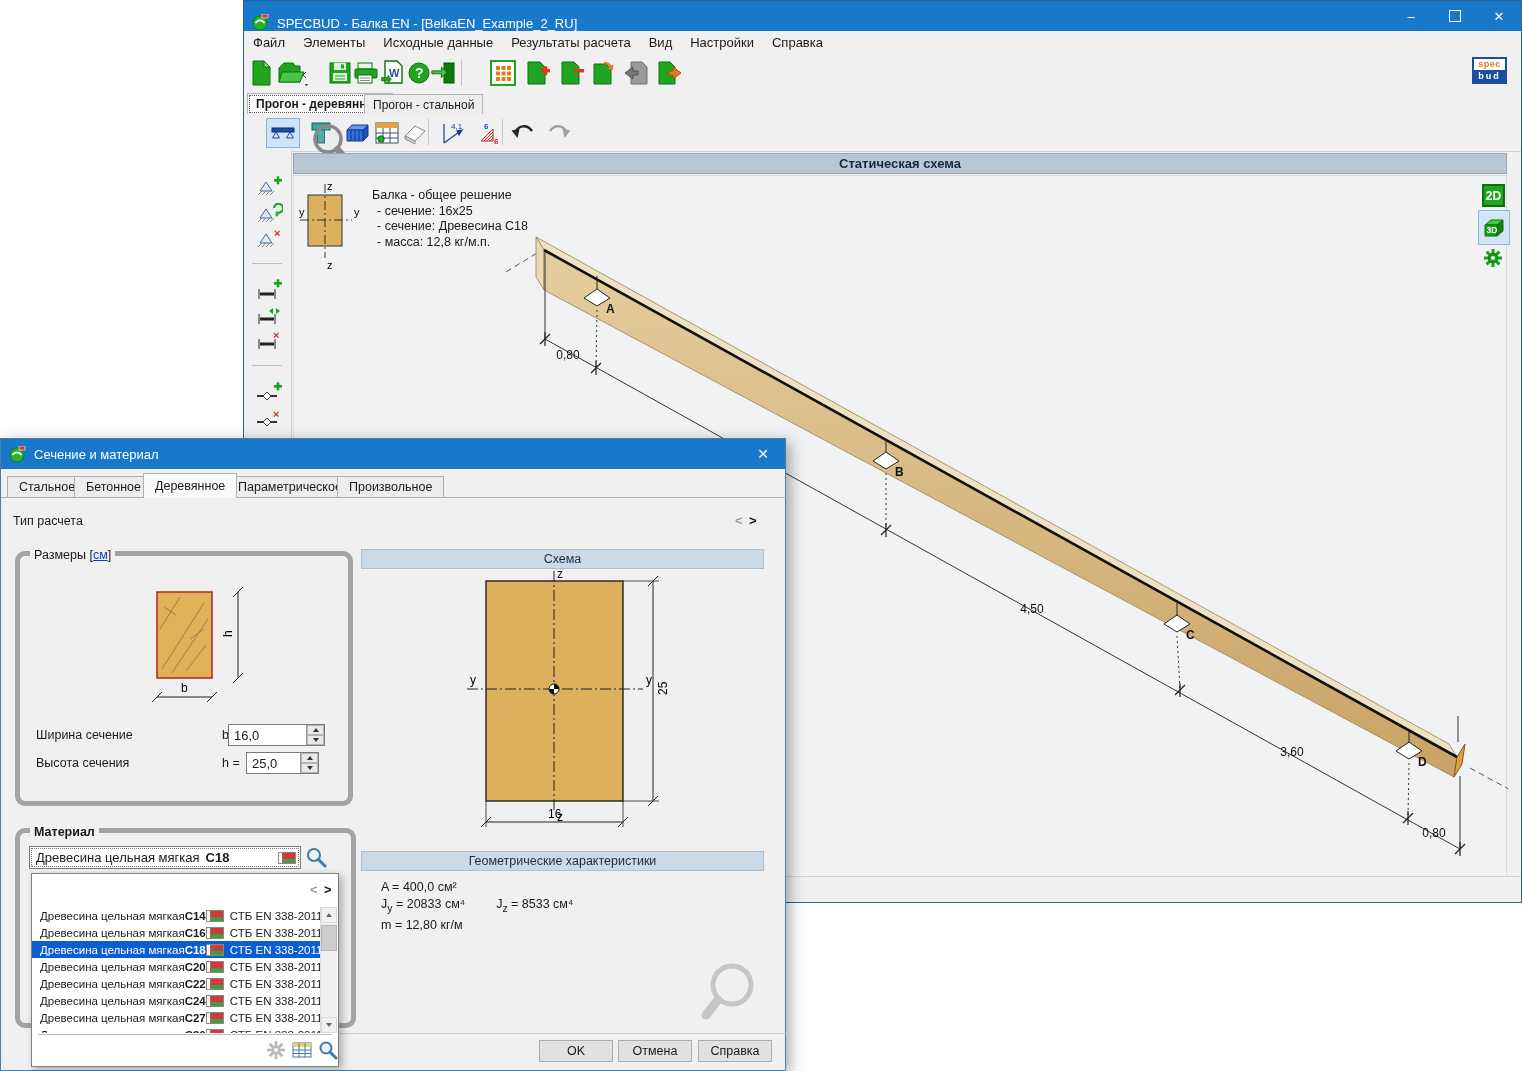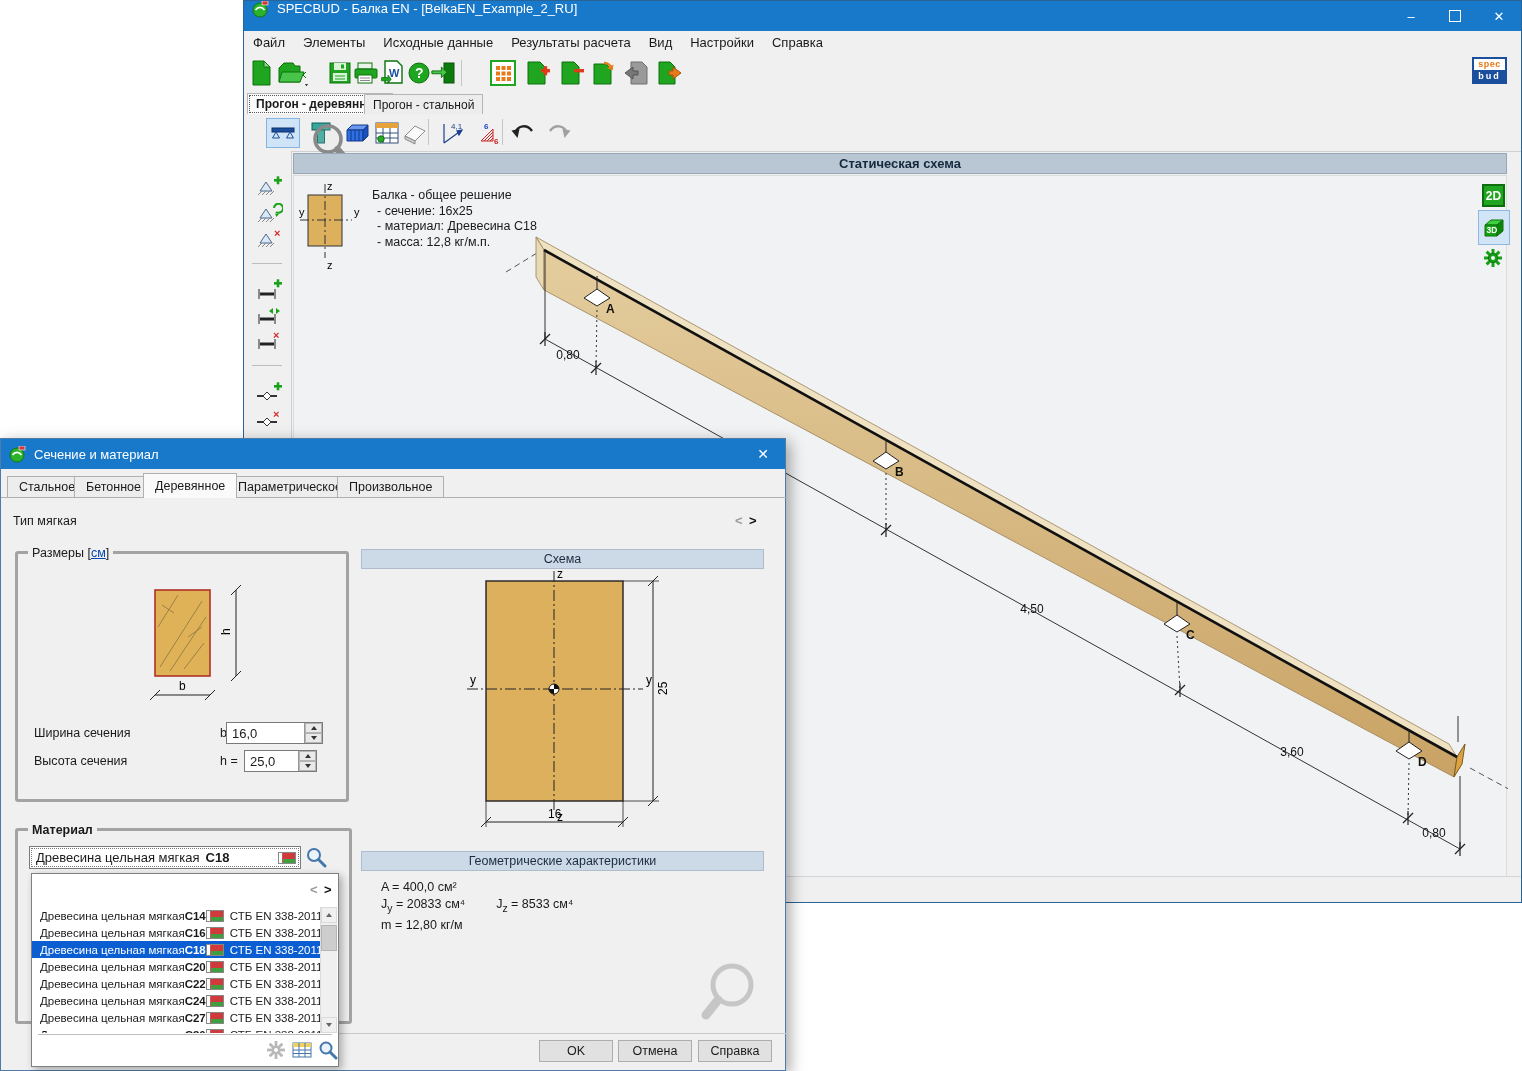--- a/index.html
+++ b/index.html
@@ -2,21 +2,21 @@
 <html><head>
 <meta charset="utf-8">
 <style>
   html,body{margin:0;padding:0}
   body{width:1522px;height:1071px;position:relative;background:#fff;overflow:hidden;
        font-family:"Liberation Sans",sans-serif;color:#1a1a1a;}
   .abs{position:absolute}
   
   #main-window{position:absolute;left:243px;top:0;width:1279px;height:903px;background:#f0f0f0;
                border:1px solid #2a6496;box-sizing:border-box;}
-  .titlebar{position:absolute;left:0;top:0;right:0;height:30px;background:#1878ca;display:flex;align-items:flex-start;}
+  .titlebar{position:absolute;left:0;top:0;right:0;height:30px;background:#1878ca;display:flex;align-items:flex-end;}
   .titlebar .ttext{color:#fff;font-size:13px;margin-left:8px;white-space:nowrap}
   .appicon{width:17px;height:17px;margin-left:8px;position:relative;flex:0 0 auto}
   .winbtn{position:absolute;top:0;width:44px;height:30px;color:#fff;font-size:13px;display:flex;align-items:center;justify-content:center;cursor:default}
   .maxsq{width:10px;height:10px;border:1px solid #fff}
   .menubar{position:absolute;left:0;top:30px;right:0;height:23px;background:#f0f0f0;border-bottom:1px solid #d9d9d9;display:flex;align-items:center;}
   .menuitem{font-size:13px;padding:17px 9px;height:23px;line-height:23px;white-space:nowrap}
   .toolbar{position:absolute;left:0;top:53px;right:0;height:39px;background:#f0f0f0;border-bottom:1px solid #d0d0d0;}
   .tbtn{position:absolute;top:5px;width:28px;height:28px;display:flex;align-items:center;justify-content:center}
   .vsep{position:absolute;top:6px;width:1px;height:26px;background:#c6c6c6}
   .tabrow{position:absolute;left:0;top:92px;right:0;height:21px;background:#f0f0f0;border-bottom:1px solid #c9c9c9}
@@ -46,21 +46,21 @@
   
   #dialog{position:absolute;left:0;top:438px;width:786px;height:633px;background:#f0f0f0;border:1px solid #4e7ba8;
           box-sizing:border-box;box-shadow:4px 4px 14px rgba(0,0,0,.35)}
   .dtitle{position:absolute;left:0;top:0;right:0;height:30px;background:#1878ca;display:flex;align-items:center}
   .dtitle .ttext{color:#fff;font-size:13px;margin-left:8px}
   .dclose{position:absolute;right:0;top:0;width:44px;height:30px;color:#fff;font-size:14px;display:flex;align-items:center;justify-content:center}
   .dtab{position:absolute;top:37px;height:21px;background:#ededed;border:1px solid #b0b0b0;border-bottom:none;
         font-size:12.5px;line-height:20px;padding:0 11px;box-sizing:border-box;white-space:nowrap}
   .dtab.active{background:#fafafa;top:34px;height:25px;line-height:25px;z-index:2}
   .dtabline{position:absolute;left:0;top:58px;width:786px;height:1px;background:#b0b0b0}
-  .grpbox{position:absolute;border:3px solid #a3a3a3;border-radius:3px}
+  .grpbox{position:absolute;border:5px solid #a3a3a3;border-radius:10px}
   .grplabel{position:absolute;top:-8px;left:10px;background:#f0f0f0;padding:0 4px;font-size:12.5px}
   .fld{background:#fff;border:1px solid #7a7a7a;box-sizing:border-box;font-size:13px}
   .spin{width:17px;display:flex;flex-direction:column;border-left:1px solid #999}
   .spin div{flex:1;background:#e9e9e9;border:1px solid #b5b5b5;display:flex;align-items:center;justify-content:center}
   .tri-up{width:0;height:0;border-left:3.5px solid transparent;border-right:3.5px solid transparent;border-bottom:4px solid #333}
   .tri-dn{width:0;height:0;border-left:3.5px solid transparent;border-right:3.5px solid transparent;border-top:4px solid #333}
   .hdrstrip{position:absolute;height:20px;background:#ccd9e6;border:1px solid #aebccb;box-sizing:border-box;
             text-align:center;font-size:12.5px;color:#1c2c3e;line-height:18px}
   .flag{width:18px;height:12px;border:1px solid #888;box-sizing:border-box;position:relative;flex:0 0 auto;background:linear-gradient(#d03a3a 0 64%,#3f9e3f 64% 100%)}
   .flag:before{content:"";position:absolute;left:0;top:0;bottom:0;width:3px;background:#fff;border-right:1px solid #c55}
@@ -396,21 +396,21 @@
         <text x="29" y="10" font-size="11">z</text>
         <text x="29" y="89" font-size="11">z</text>
         <text x="1" y="36" font-size="11">y</text>
         <text x="56" y="36" font-size="11">y</text>
       </svg>
     </div>
 
     <div class="beaminfo">
       <div>Балка - общее решение</div>
       <div>- сечение: 16x25</div>
-      <div>- материал: Древесина C18</div>
+      <div>- сечение: Древесина C18</div>
       <div>- масса: 12,8 кг/м.п.</div>
     </div>
 
     <svg class="abs" style="left:0;top:0" width="1214" height="702">
       <defs>
         <linearGradient id="beamface" x1="0" y1="0" x2="0" y2="1">
           <stop offset="0" stop-color="#e4cd9e"></stop>
             <stop offset="1" stop-color="#c9a365"></stop>
         </linearGradient>
       </defs>
@@ -527,21 +527,21 @@
     <div class="dclose">✕</div>
   </div>
 
   <div class="dtabline"></div>
   <div class="dtab" style="left:6px">Стальное</div>
   <div class="dtab" style="left:73px">Бетонное</div>
   <div class="dtab active" style="left:142px">Деревянное</div>
   <div class="dtab" style="left:225px">Параметрическое</div>
   <div class="dtab" style="left:336px">Произвольное</div>
 
-  <span class="abs" style="left:12px;top:75px;font-size:12.5px">Тип мягкая</span>
+  <span class="abs" style="left:12px;top:75px;font-size:12.5px">Тип расчета</span>
   <span class="navarr abs" style="left:734px;top:75px;color:#9a9a9a">&lt;</span>
   <span class="navarr abs" style="left:748px;top:75px;color:#111">&gt;</span>
 
   <div class="grpbox" style="left:14px;top:112px;width:328px;height:245px">
     <span class="grplabel"><span>Размеры [</span><span style="color:#0645ad;text-decoration:underline">см</span><span>]</span></span>
     <svg class="abs" style="left:126px;top:23px" width="125" height="135">
       <rect x="11" y="13" width="55" height="86" fill="#dfb257" stroke="#b03226" stroke-width="1.6"></rect>
       <g stroke="#9b8148" stroke-width="1">
         <line x1="16" y1="90" x2="58" y2="24"></line>
           <line x1="26" y1="94" x2="62" y2="40"></line>
@@ -552,21 +552,21 @@
       </g>
       <line x1="92" y1="13" x2="92" y2="99" stroke="#222"></line>
       <line x1="87" y1="18" x2="97" y2="8" stroke="#222"></line>
         <line x1="87" y1="104" x2="97" y2="94" stroke="#222"></line>
       <text x="84" y="60" font-size="12" transform="rotate(-90 84 58)">h</text>
       <line x1="11" y1="118" x2="66" y2="118" stroke="#222"></line>
       <line x1="6" y1="123" x2="16" y2="113" stroke="#222"></line>
         <line x1="61" y1="123" x2="71" y2="113" stroke="#222"></line>
       <text x="35" y="113" font-size="12">b</text>
     </svg>
-    <span class="abs" style="left:16px;top:172px;font-size:12.5px">Ширина сечения</span>
+    <span class="abs" style="left:16px;top:172px;font-size:12.5px">Ширина сечение</span>
     <span class="abs" style="left:202px;top:172px;font-size:12.5px">b =</span>
     <div class="fld abs" style="left:208px;top:168px;width:97px;height:22px;display:flex">
       <span style="flex:1;padding:3px 0 0 5px">16,0</span>
       <div class="spin">
           <div>
             <span class="tri-up"></span>
           </div>
           <div>
             <span class="tri-dn"></span>
           </div>

